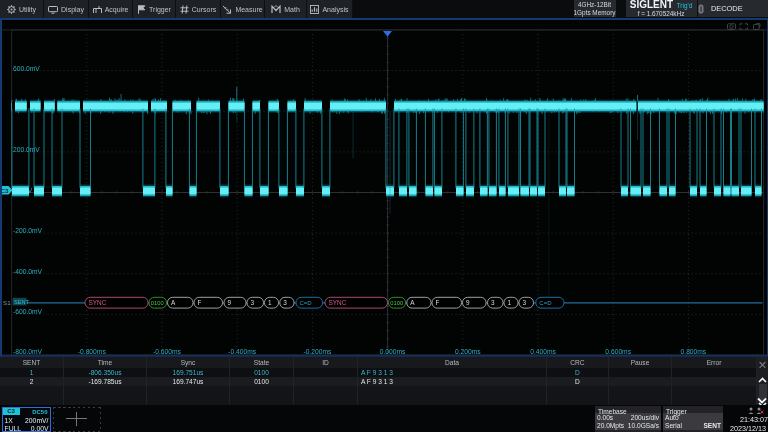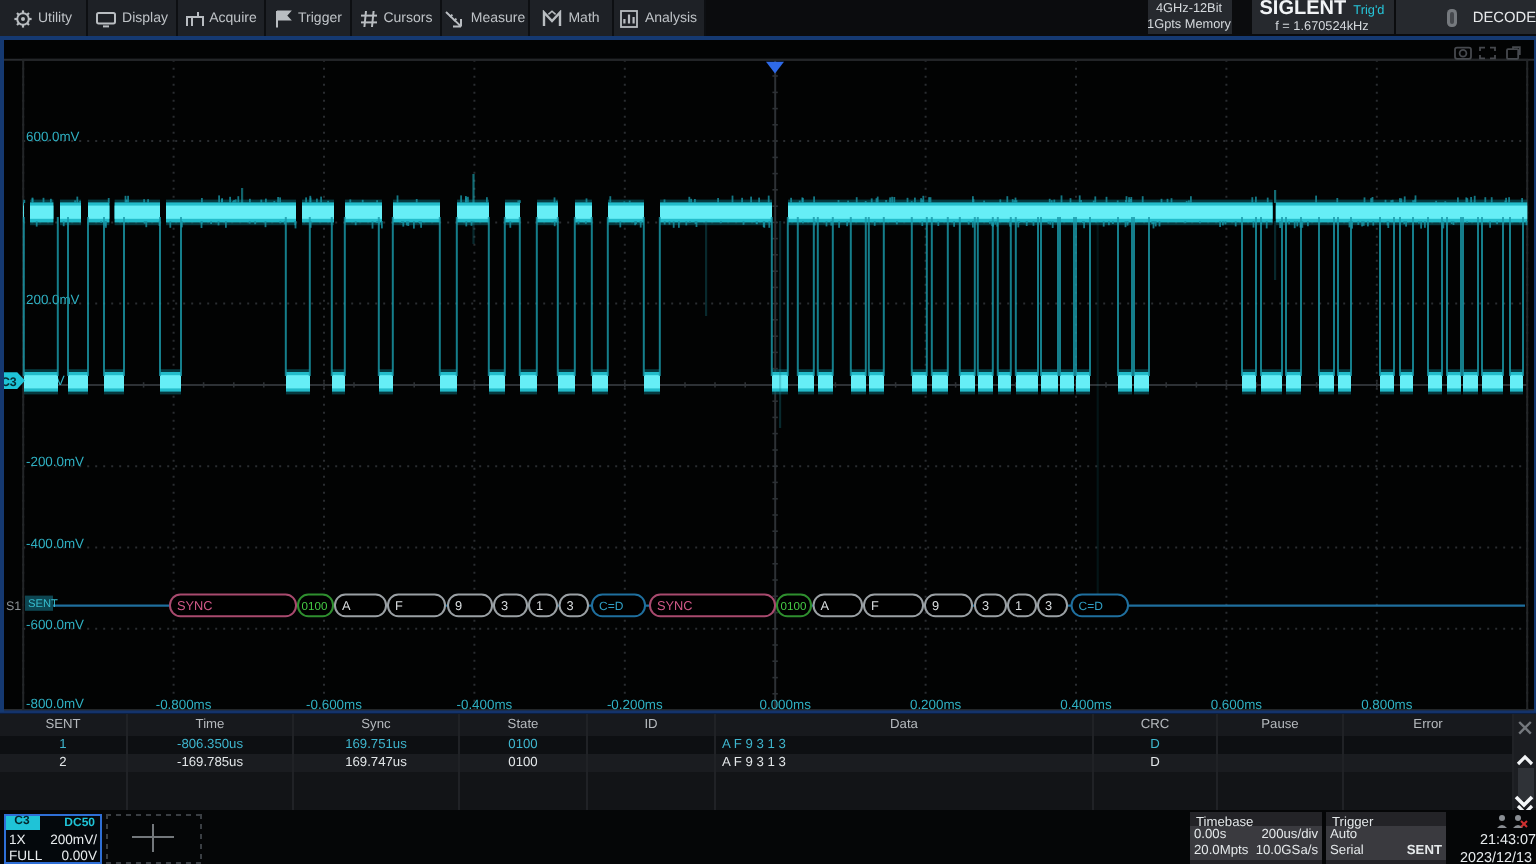--- a/index.html
+++ b/index.html
@@ -858,21 +858,21 @@
 <div class="mitem" style="width:46px">
         <svg width="9" height="9" viewBox="0 0 9 9">
           <rect x="0.5" y="0.5" width="8" height="8" fill="none" stroke="#b9bdc1" stroke-width="0.9"></rect>
           <path d="M 2.2 6.8 V 4.5 M 4.5 6.8 V 2.2 M 6.8 6.8 V 3.5" stroke="#b9bdc1" stroke-width="1.1"></path>
         </svg>
         <span>Analysis</span>
       </div>
     </div>
 <div class="ibox" style="left:573.5px;width:42px;">4GHz-12Bit<br>1Gpts Memory</div>
 <div class="ibox" style="left:625.5px;width:71px;"><b style="font-size:10px;color:#f2f4f6;">SIGLENT</b>&nbsp;&nbsp;<span style="color:#26c6da;">Trig'd</span><br>f = 1.670524kHz</div>
-<div class="ibox" style="left:698px;width:70px;display:flex;align-items:center;justify-content:flex-end;gap:7px;">
+<div class="ibox" style="left:698px;width:70px;display:flex;align-items:center;justify-content:flex-start;gap:7px;">
       <svg width="6" height="10" viewBox="0 0 6 10">
         <rect x="0.5" y="0.5" width="5" height="9" rx="2.2" fill="#75797e"></rect>
         <rect x="2" y="2" width="2" height="6" rx="1" fill="#45484d"></rect>
       </svg>
       <span style="font-size:7.4px;color:#e8eaec;">DECODE</span>
     </div>
 <div id="menuline"></div>
 <div id="lb"></div>
     <div id="rb"></div>
 <div id="tbl">

